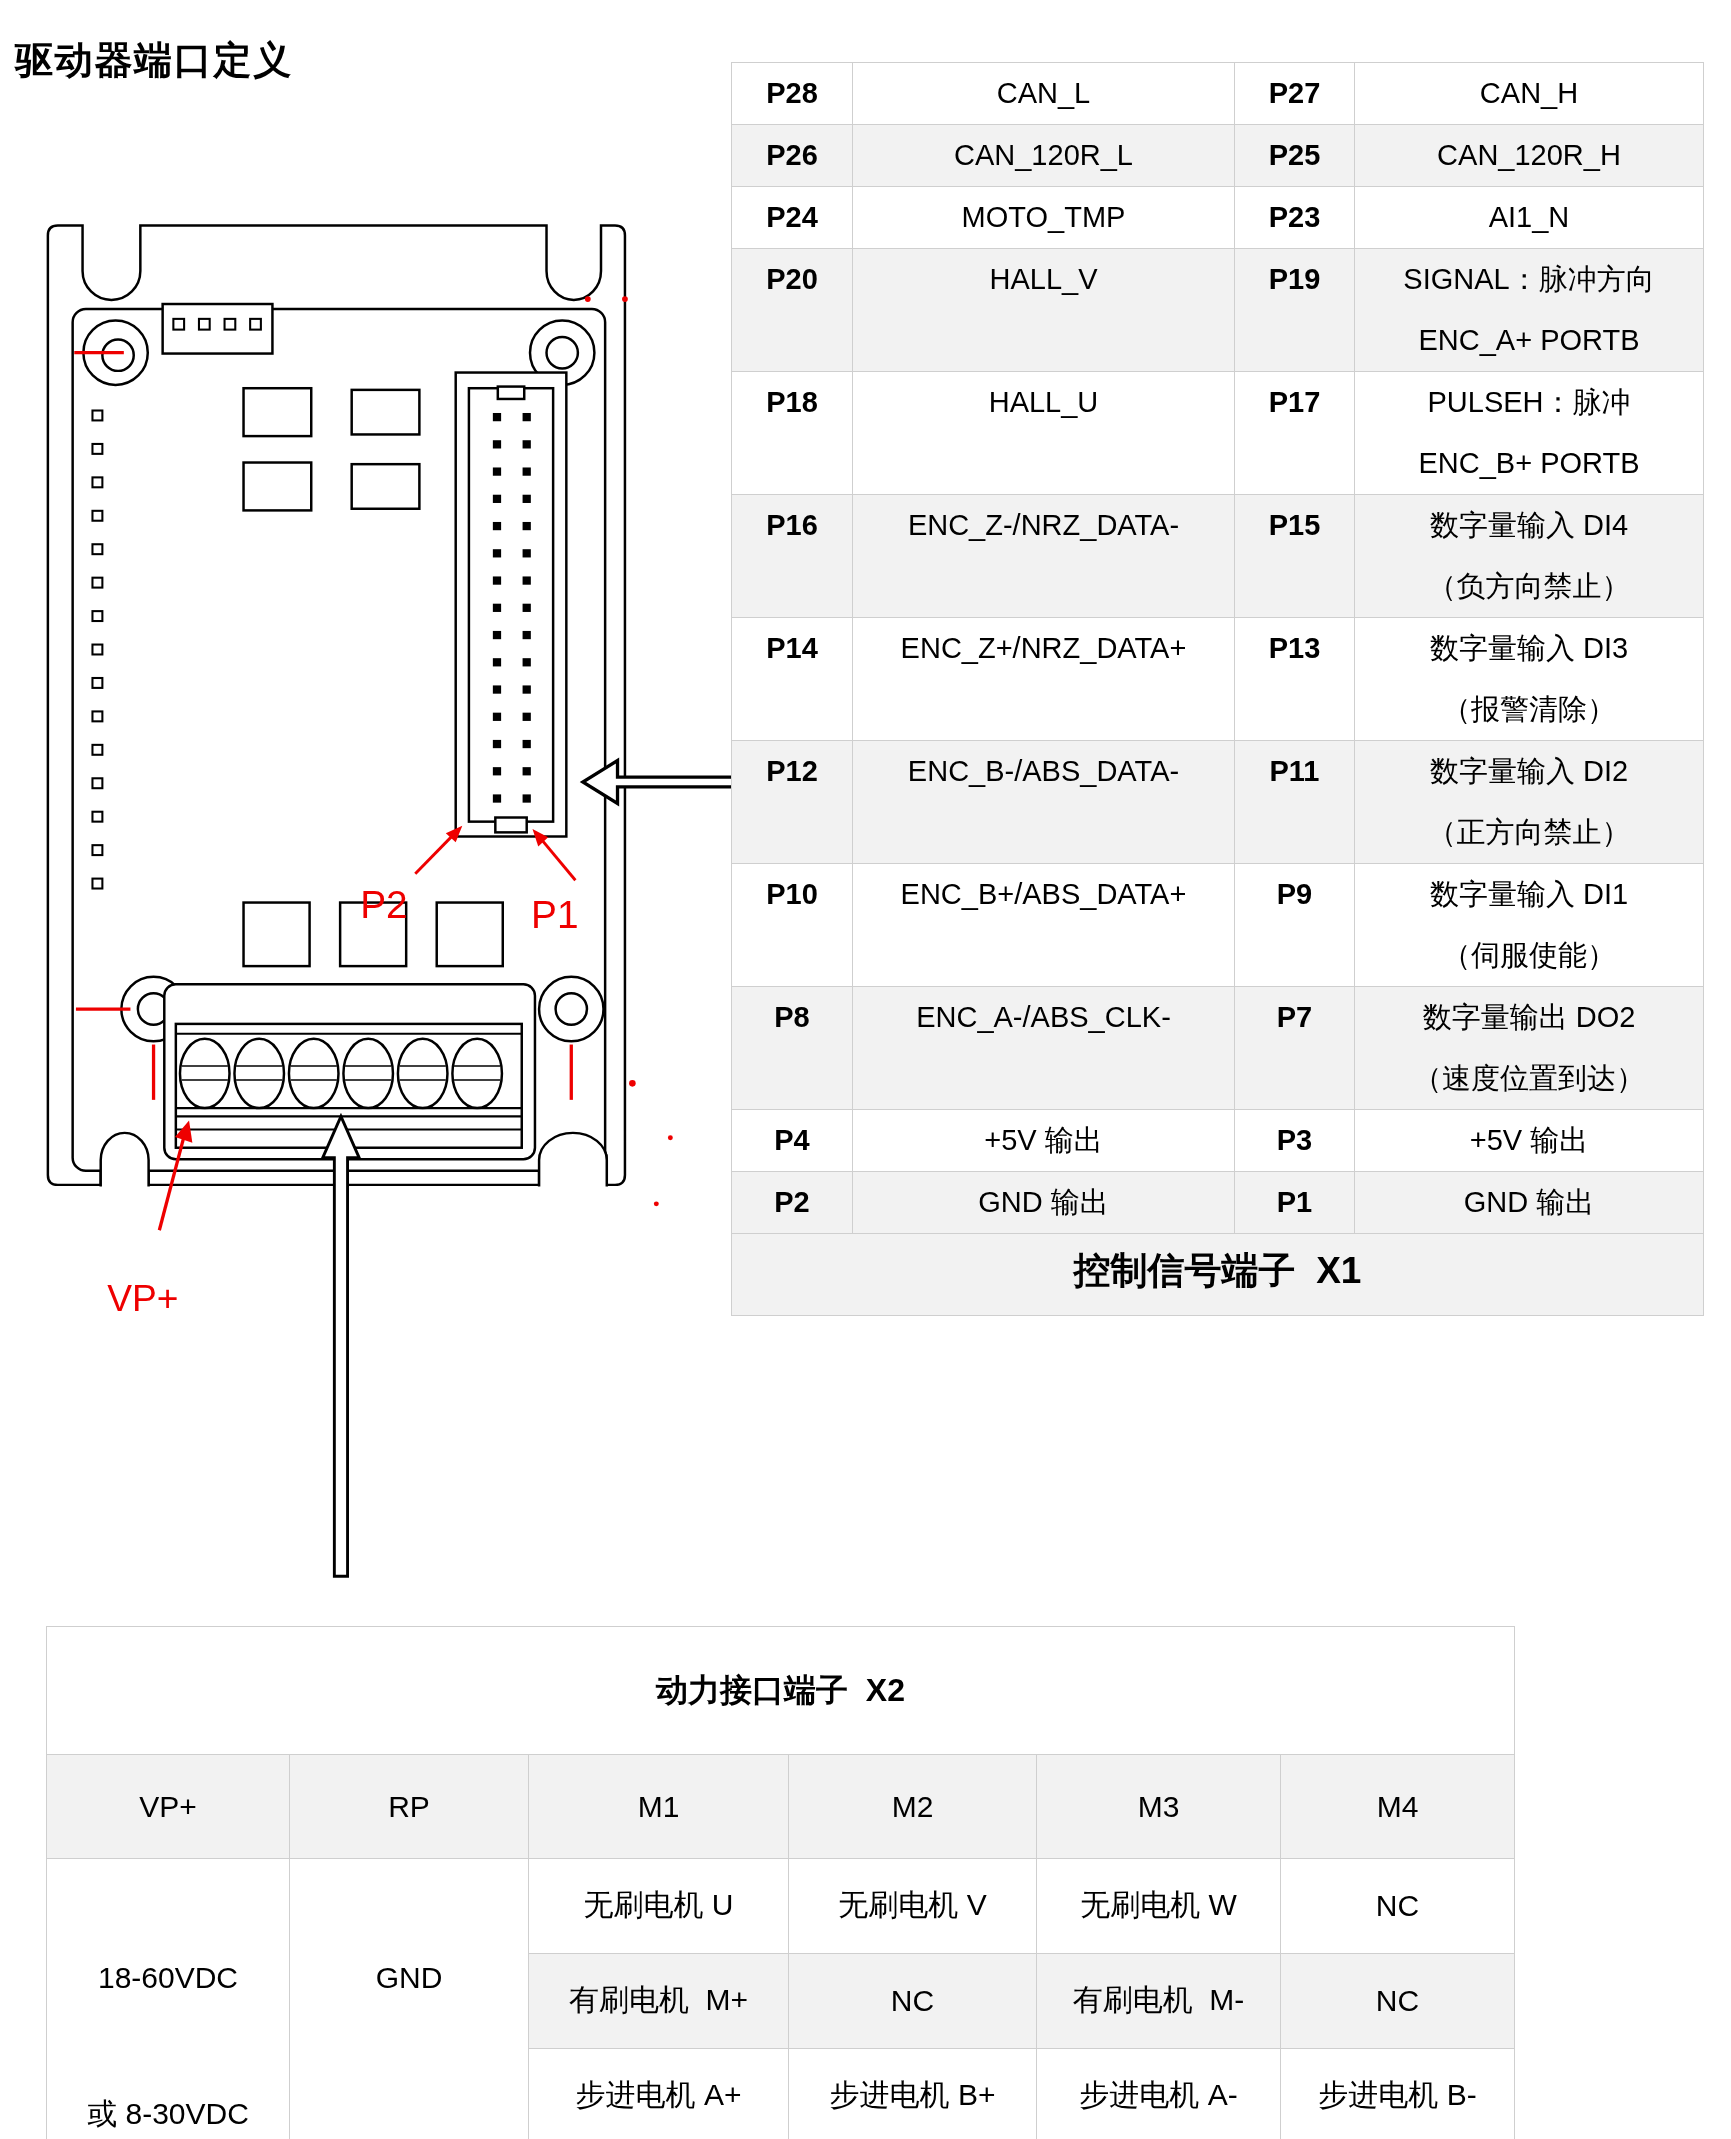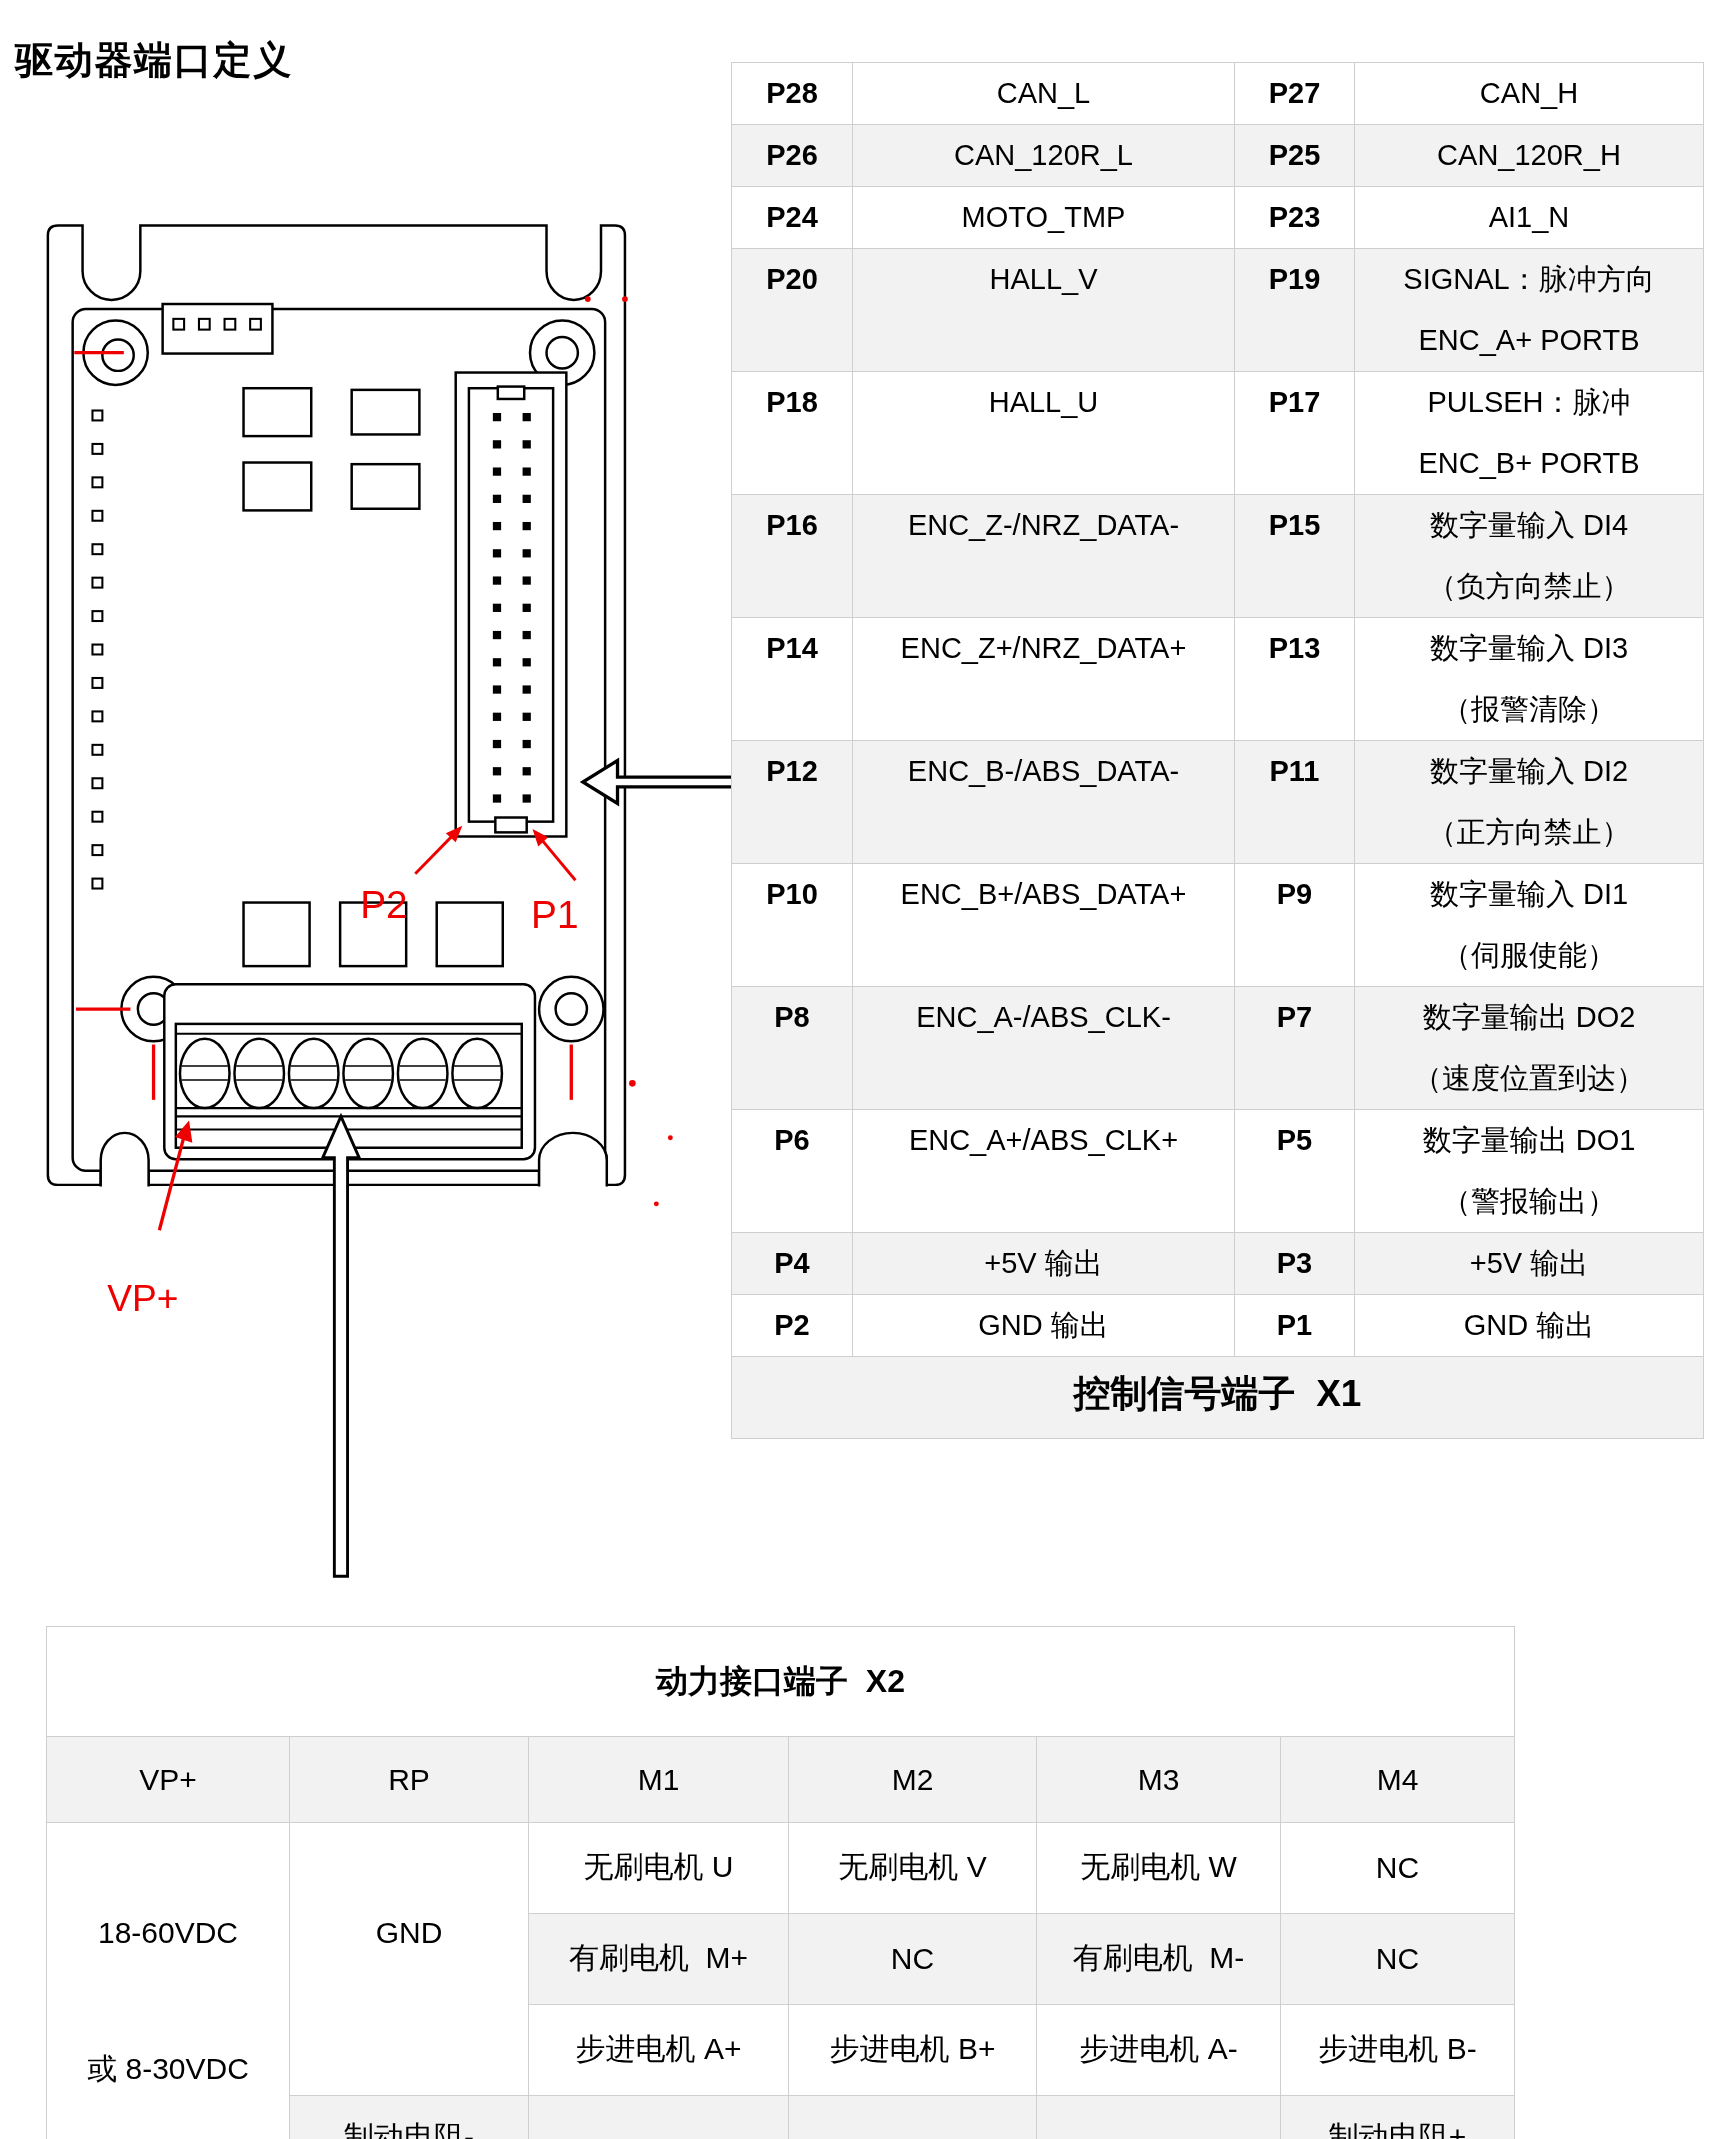--- a/index.html
+++ b/index.html
@@ -15,21 +15,21 @@
   table.x1 td.pin{font-weight:700;}
   table.x1 tbody.rows tr:nth-child(even) td{background:#f2f2f2;}
   table.x1 tr.s{height:61px;}
   table.x1 tr.tall{height:122px;}
   table.x1 .footer-row td{height:81px;background:#f2f2f2;font-weight:700;font-size:37px;}
   table.x1 .footer-row .ln{height:73px;line-height:73px;}
 
   
   table.x2{position:absolute;left:46px;top:1626px;width:1467px;border-collapse:collapse;
            table-layout:fixed;font-size:30px;}
-  table.x2 td{border:1.7px solid #cfcfcf;text-align:center;vertical-align:middle;padding:8px;white-space:pre;}
+  table.x2 td{border:1.7px solid #cfcfcf;text-align:center;vertical-align:middle;padding:17px;white-space:pre;}
   table.x2 .title-row td{height:93px;font-weight:700;font-size:32px;}
   table.x2 .head-row td{height:69px;background:#f2f2f2;}
   table.x2 tr.dr{height:68px;}
   table.x2 tr.gray td{background:#f2f2f2;}
   table.x2 td.merged{background:#fff !important;vertical-align:top;}
   table.x2 .ln{height:68px;line-height:68px;}
 
   .board-svg{position:absolute;left:0;top:0;}
 </style>
 </head>
@@ -352,35 +352,20 @@
             <div class="ln">ENC_A-/ABS_CLK-</div>
           </td>
           <td class="pin">
             <div class="ln">P7</div>
           </td>
           <td>
             <div class="ln">数字量输出 DO2</div>
             <div class="ln">（速度位置到达）</div>
           </td>
         </tr>
-        <tr class="tall">
-          <td class="pin">
-            <div class="ln">P6</div>
-          </td>
-          <td>
-            <div class="ln">ENC_A+/ABS_CLK+</div>
-          </td>
-          <td class="pin">
-            <div class="ln">P5</div>
-          </td>
-          <td>
-            <div class="ln">数字量输出 DO1</div>
-            <div class="ln">（警报输出）</div>
-          </td>
-        </tr>
         <tr class="s">
           <td class="pin">
             <div class="ln">P4</div>
           </td>
           <td>
             <div class="ln">+5V 输出</div>
           </td>
           <td class="pin">
             <div class="ln">P3</div>
           </td>

